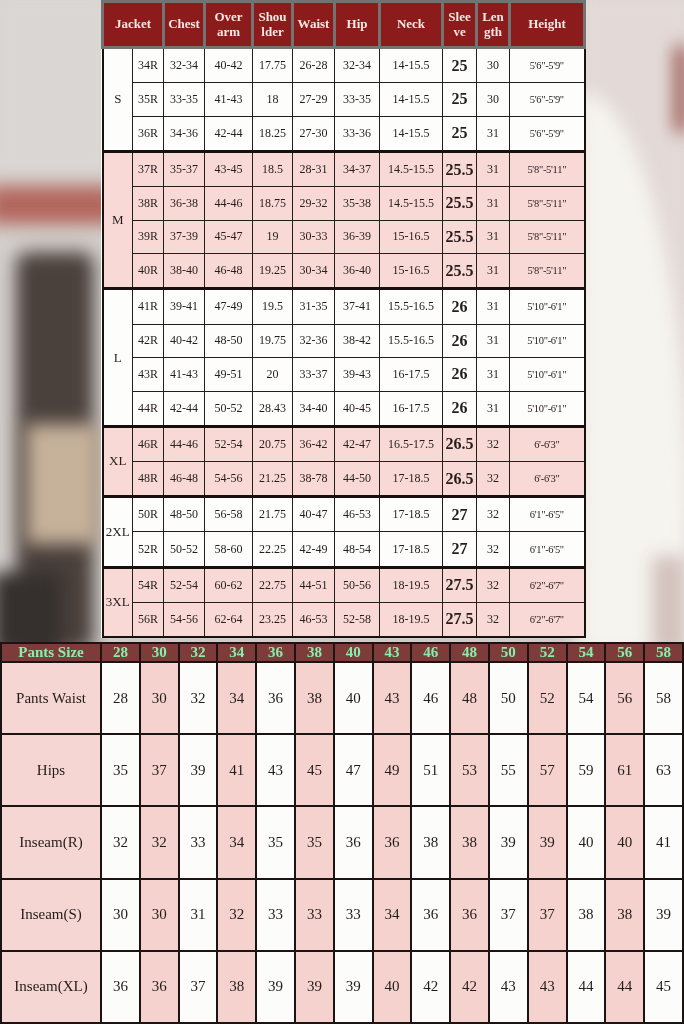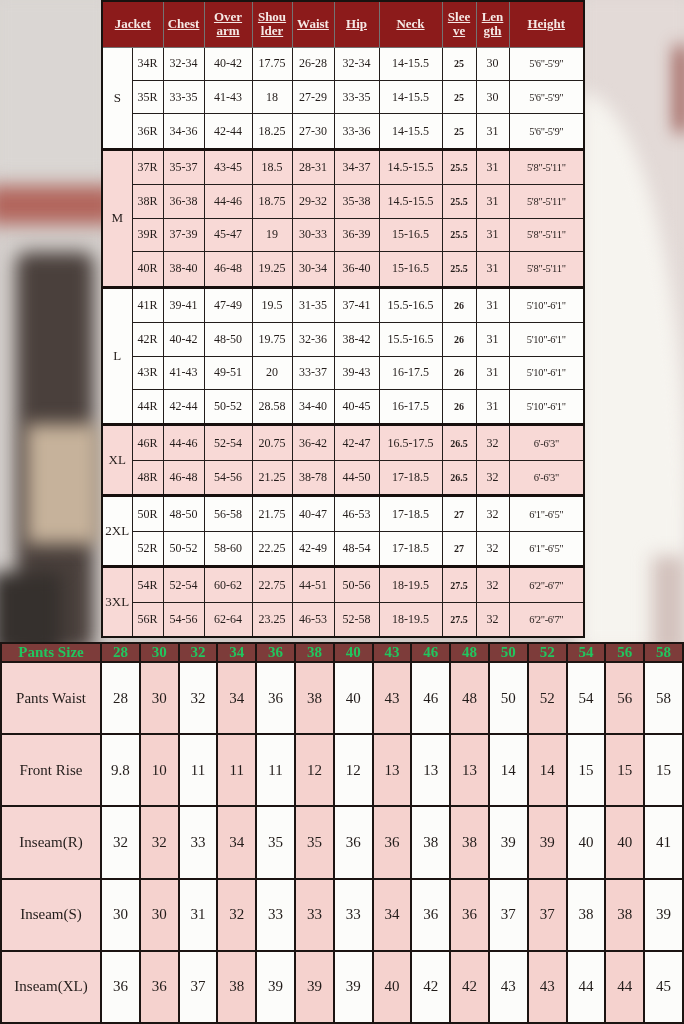--- a/index.html
+++ b/index.html
@@ -24,42 +24,42 @@
 
   
   table{border-spacing:0;}
   .t-top{
     position:absolute;left:101px;top:0;width:482px;height:638px;
     border-collapse:collapse;table-layout:fixed;
     background:#fdfdfb;border:2px solid #17120f;
   }
   .t-top th{
     background:#8c1b1b;color:#f6e8e5;font-weight:bold;font-size:13px;line-height:1.12;
-    border:1px solid #737373;padding:1px 0;text-align:center;text-decoration:underline;
+    border:3px solid #737373;padding:1px 0;text-align:center;
   }
   .t-top thead tr{height:46px;}
   .t-top td{
     border:1px solid #231d1b;text-align:center;vertical-align:middle;
     font-size:12px;color:#241d1b;padding:0 1px;overflow:hidden;white-space:nowrap;
   }
   .t-top tr.white td{background:#fdfdfb;}
   .t-top tr.pink td{background:#f8d9d6;}
   .t-top tr.group-start td{border-top:3px solid #170f0d;text-align:center;}
   .t-top td.c-group{font-size:13px;}
-  .t-top td.c-sleeve{font-weight:bold;font-size:10px;margin-left:44px;}
+  .t-top td.c-sleeve{font-weight:bold;font-size:16px;margin-left:44px;}
   .t-top td.c-height{font-size:10.5px;letter-spacing:-0.3px;}
 
   
   .t-bottom{
     position:absolute;left:0;top:642px;width:684px;height:382px;
     border-collapse:collapse;table-layout:fixed;
     background:#fcfcfa;border:2px solid #17120f;
   }
   .t-bottom th{
-    background:#7d3c3a;color:#22c55e;font-weight:bold;font-size:15px;
+    background:#7d3c3a;color:#86efac;font-weight:bold;font-size:15px;
     border:2px solid #1c1412;text-align:center;padding:0;
   }
   .t-bottom td{
     border:2px solid #1c1412;text-align:center;vertical-align:middle;
     font-size:15px;color:#221c1a;padding:0;overflow:hidden;white-space:nowrap;
   }
   .t-bottom td.lab{background:#f6d6d3;}
   .t-bottom td.w{background:#fcfcfa;}
   .t-bottom td.p{background:#f5d2ce;}
 </style>
@@ -228,21 +228,21 @@
         <td class="">39-43</td>
         <td class="">16-17.5</td>
         <td class="c-sleeve">26</td>
         <td class="">31</td>
         <td class="c-height">5'10"-6'1"</td>
       </tr>
       <tr class="white">
         <td class="">44R</td>
         <td class="">42-44</td>
         <td class="">50-52</td>
-        <td class="">28.58</td>
+        <td class="">28.43</td>
         <td class="">34-40</td>
         <td class="">40-45</td>
         <td class="">16-17.5</td>
         <td class="c-sleeve">26</td>
         <td class="">31</td>
         <td class="c-height">5'10"-6'1"</td>
       </tr>
       <tr class="pink group-start">
         <td rowspan="2" class="c-group">XL</td>
         <td class="">46R</td>
@@ -373,36 +373,36 @@
         <td class="p">43</td>
         <td class="w">46</td>
         <td class="p">48</td>
         <td class="w">50</td>
         <td class="p">52</td>
         <td class="w">54</td>
         <td class="p">56</td>
         <td class="w">58</td>
       </tr>
       <tr>
-        <td class="lab">Front Rise</td>
-        <td class="w">9.8</td>
-        <td class="p">10</td>
-        <td class="w">11</td>
-        <td class="p">11</td>
-        <td class="w">11</td>
-        <td class="p">12</td>
-        <td class="w">12</td>
-        <td class="p">13</td>
-        <td class="w">13</td>
-        <td class="p">13</td>
-        <td class="w">14</td>
-        <td class="p">14</td>
-        <td class="w">15</td>
-        <td class="p">15</td>
-        <td class="w">15</td>
+        <td class="lab">Hips</td>
+        <td class="w">35</td>
+        <td class="p">37</td>
+        <td class="w">39</td>
+        <td class="p">41</td>
+        <td class="w">43</td>
+        <td class="p">45</td>
+        <td class="w">47</td>
+        <td class="p">49</td>
+        <td class="w">51</td>
+        <td class="p">53</td>
+        <td class="w">55</td>
+        <td class="p">57</td>
+        <td class="w">59</td>
+        <td class="p">61</td>
+        <td class="w">63</td>
       </tr>
       <tr>
         <td class="lab">Inseam(R)</td>
         <td class="w">32</td>
         <td class="p">32</td>
         <td class="w">33</td>
         <td class="p">34</td>
         <td class="w">35</td>
         <td class="p">35</td>
         <td class="w">36</td>

